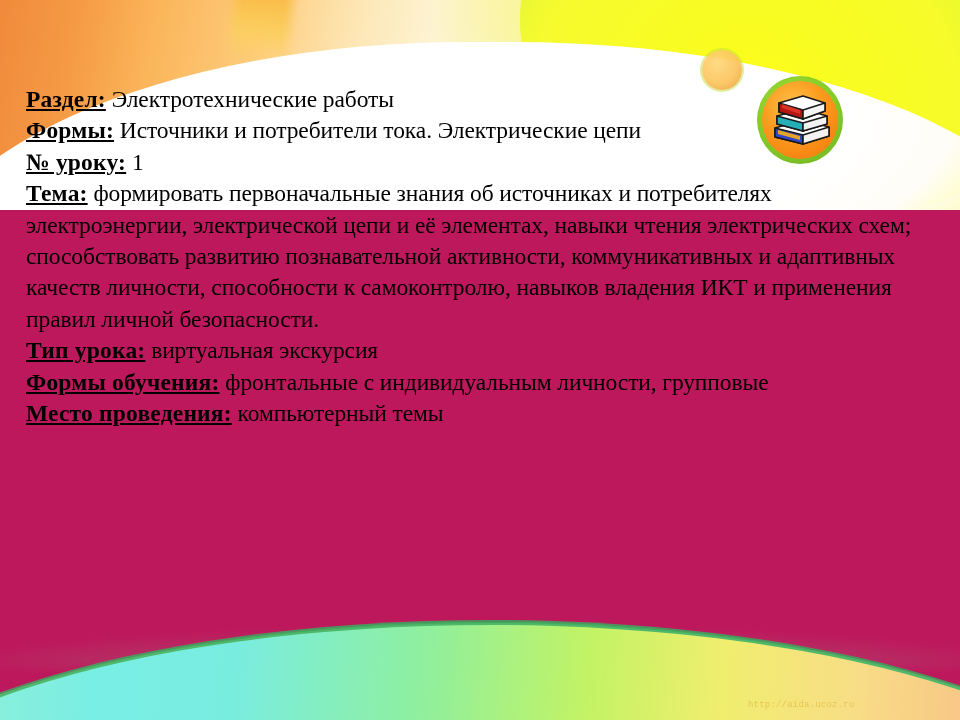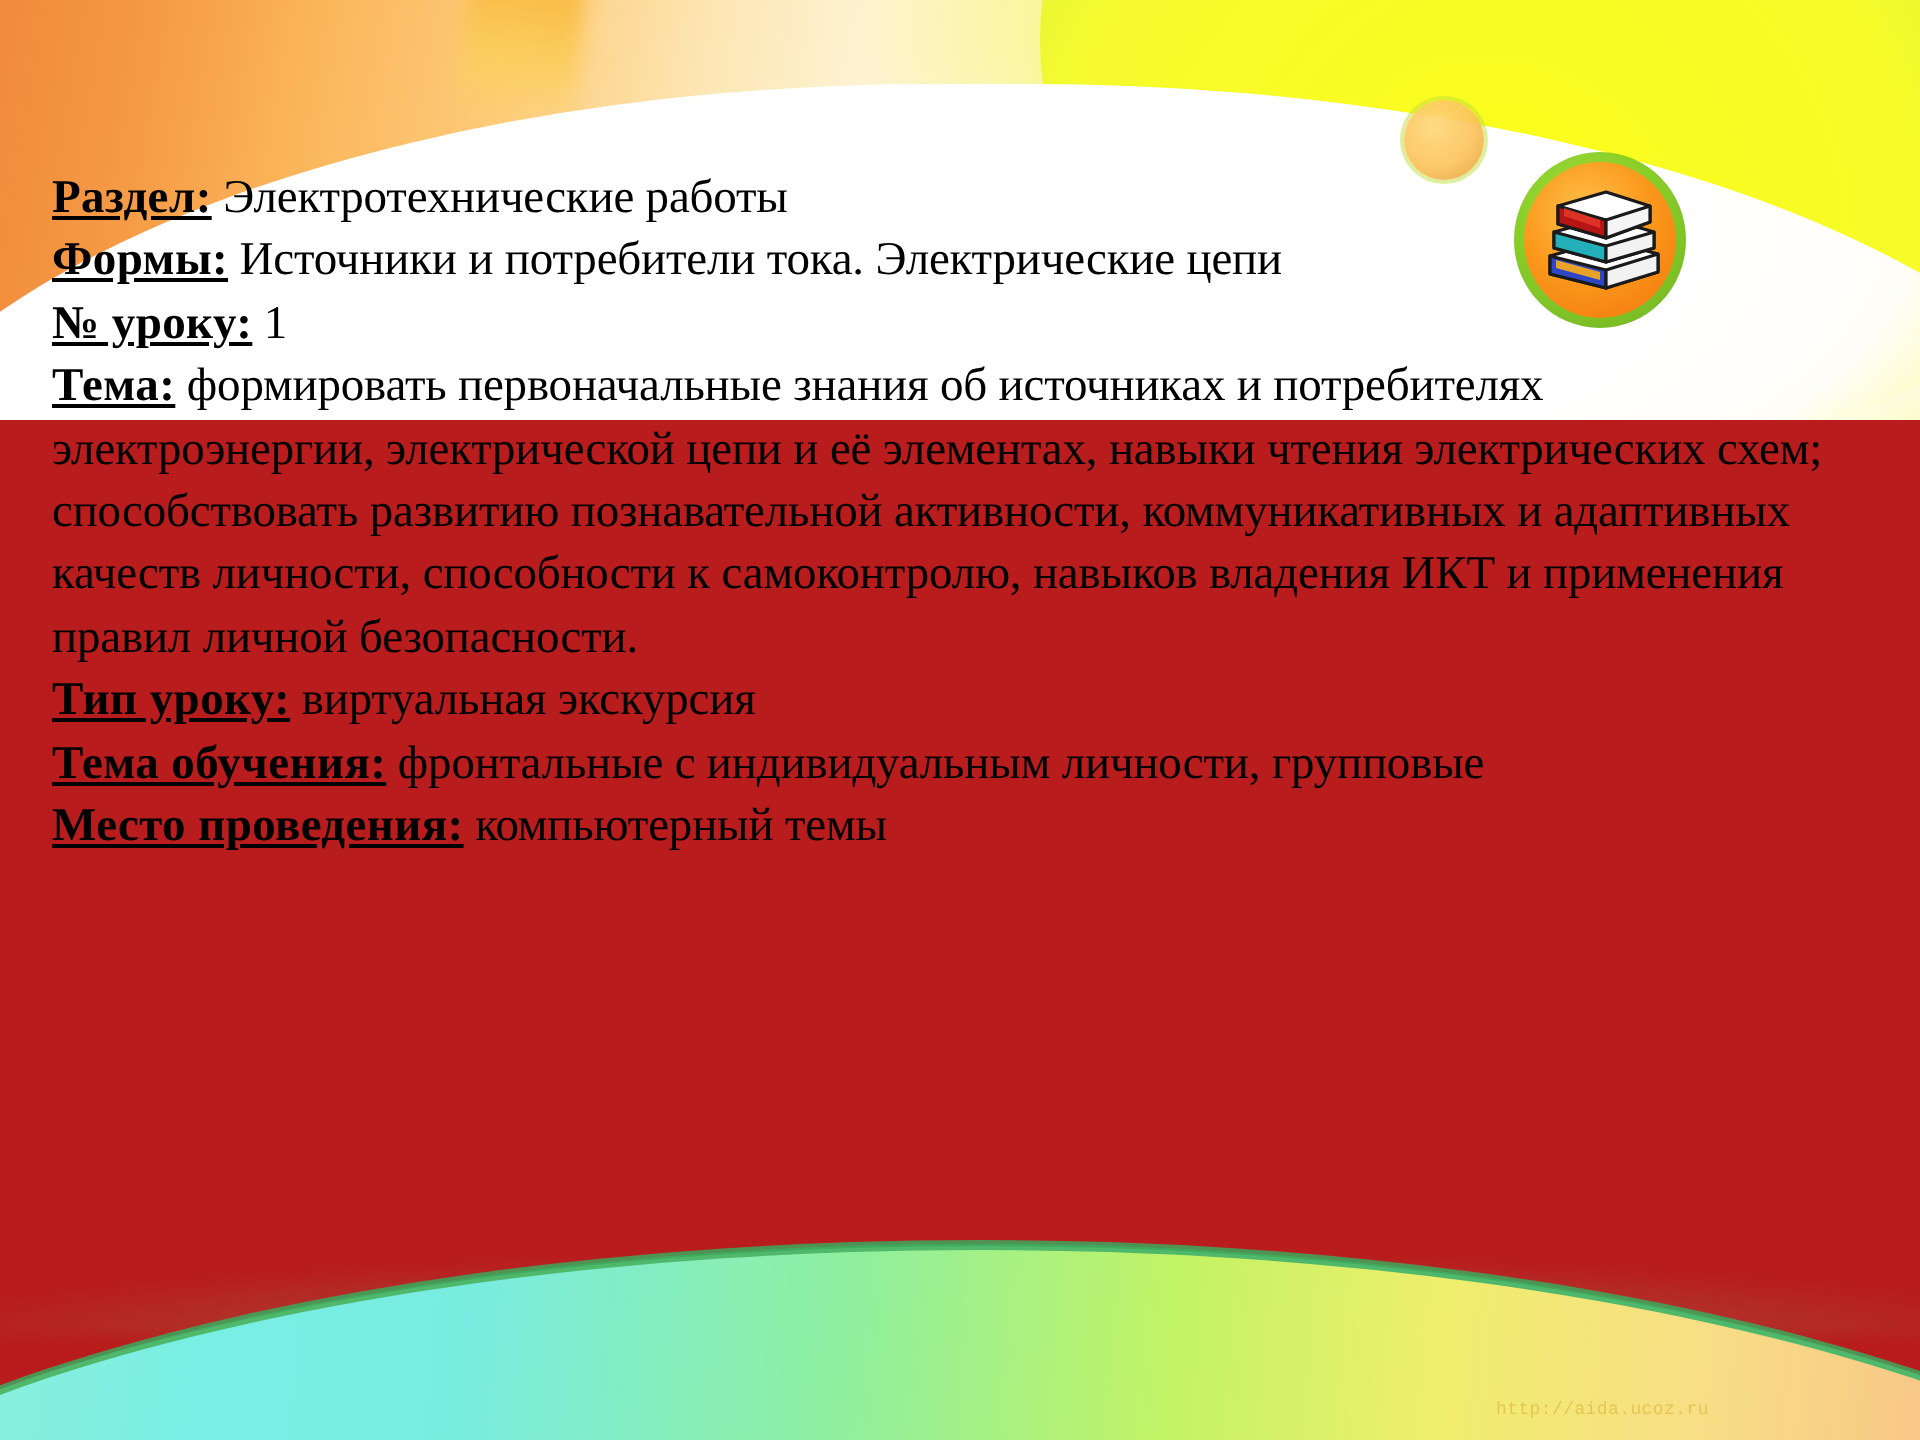--- a/index.html
+++ b/index.html
@@ -6,21 +6,21 @@
   html, body {
     margin: 0;
     padding: 0;
     background: #ffffff;
   }
   #slide {
     position: relative;
     width: 960px;
     height: 720px;
     overflow: hidden;
-    background: #b91c1c;
+    background: #be185d;
     font-family: "Liberation Serif", "DejaVu Serif", serif;
   }
 
   
   .deco-top {
     position: absolute;
     left: 0; top: 0;
     width: 960px; height: 210px;
     overflow: hidden;
     pointer-events: none;
@@ -233,22 +233,22 @@
         <path d="M40 30 L40 39 L62 31 L62 23 Z" fill="#f5f5f5" stroke="#1a1a1a" stroke-width="1.6" stroke-linejoin="round"></path>
       </g>
     </svg>
   </div>
 
   <div class="body-text">
     <p><span class="lbl">Раздел:</span><span> Электротехнические работы</span></p>
     <p><span class="lbl">Формы:</span><span> Источники и потребители тока. Электрические цепи</span></p>
     <p><span class="lbl">№ уроку:</span><span> 1</span></p>
     <p><span class="lbl">Тема:</span><span> формировать первоначальные знания об источниках и потребителях электроэнергии, электрической цепи и её элементах, навыки чтения электрических схем; способствовать развитию познавательной активности, коммуникативных и адаптивных качеств личности, способности к самоконтролю, навыков владения ИКТ и применения правил личной безопасности.</span></p>
-    <p><span class="lbl">Тип уроку:</span><span> виртуальная экскурсия</span></p>
-    <p><span class="lbl">Тема обучения:</span><span> фронтальные с индивидуальным личности, групповые</span></p>
+    <p><span class="lbl">Тип урока:</span><span> виртуальная экскурсия</span></p>
+    <p><span class="lbl">Формы обучения:</span><span> фронтальные с индивидуальным личности, групповые</span></p>
     <p><span class="lbl">Место проведения:</span><span> компьютерный темы</span></p>
   </div>
 
   <div class="deco-bottom">
     <div class="bottom-fade"></div>
     <div class="bottom-arc"></div>
     <div class="bottom-arc-edge"></div>
   </div>
 
   <div class="watermark">http://aida.ucoz.ru</div>

